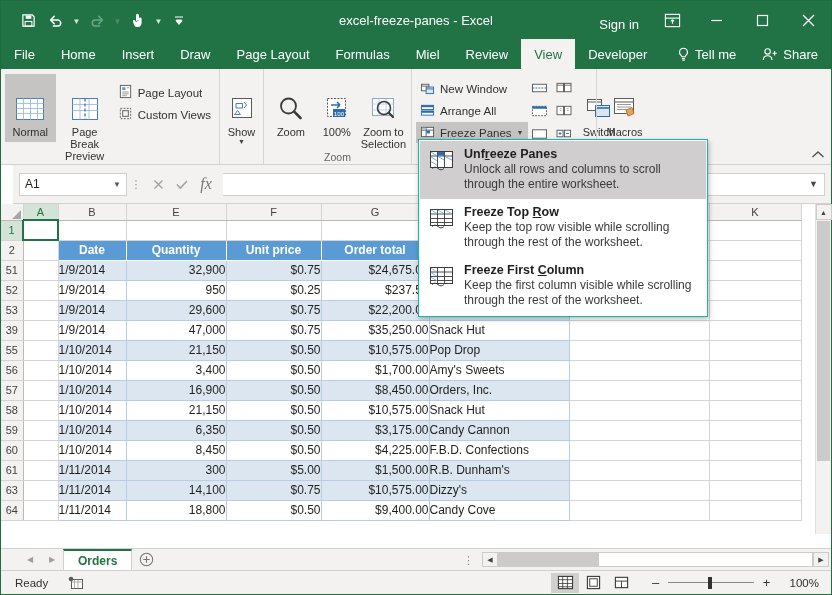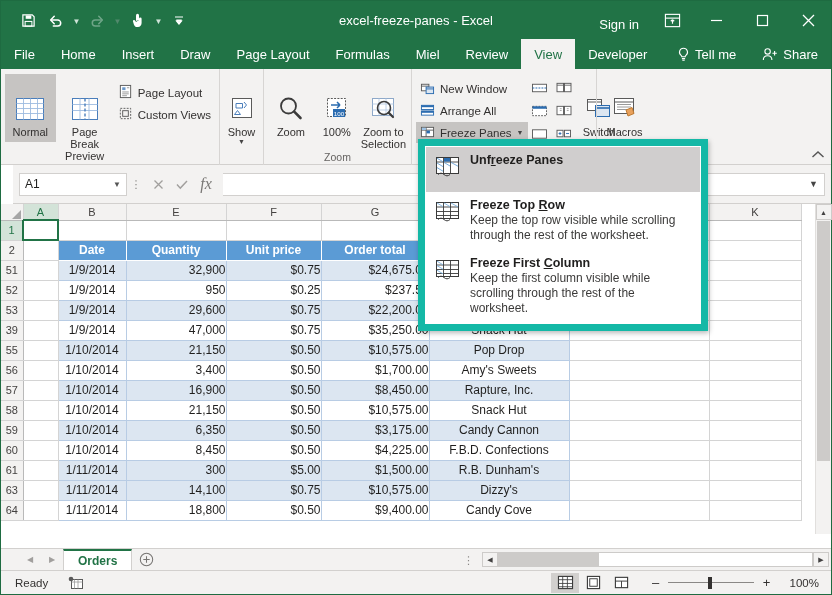--- a/index.html
+++ b/index.html
@@ -125,21 +125,21 @@
   .ribbon-collapse {
     position: absolute; right: 6px; bottom: 3px;
     color: #555; font-size: 11px;
   }
 
   
   .fp-menu {
     position: absolute; left: 417px; top: 138px;
     width: 290px;
     background: #ffffff;
-    border: 7px solid #14b8a6;
+    border: 1px solid #14b8a6;
     box-shadow: 1px 2px 5px rgba(0,0,0,.28);
     z-index: 50;
     padding: 1px;
   }
   .fp-item { display: flex; padding: 6px 6px 7px 8px; }
   .fp-item.hl { background: #d0cece; }
   .fp-ic { width: 36px; flex: 0 0 36px; padding-top: 2px; }
   .fp-txt { flex: 1; }
   .fp-title { font-size: 12.5px; font-weight: bold; color: #201f1e; margin-bottom: 1px; }
   .fp-title u { text-decoration: underline; }
@@ -208,21 +208,21 @@
     overflow: hidden; white-space: nowrap;
   }
   .cell.hdr {
     background: #5b9bd5; color: #ffffff; font-weight: bold;
     text-align: center; border-right: 1px solid #ffffff;
     border-bottom: 1px solid #ffffff;
   }
   .cell.band { background: #dce6f1; }
   .cell.tbl { border-right: 1px solid #b8cce4; border-bottom: 1px solid #b8cce4; }
   .r { text-align: right; }
-  .c { text-align: center; }
+  .c { }
   .cell.selcell {
     border: 2px solid #217346;
     background: #ffffff;
   }
 
   
   .vscroll {
     position: absolute; right: 0; top: 203px; bottom: 60px; width: 16px;
     background: #f3f2f1; border-left: 1px solid #e1dfdd;
     display: flex; flex-direction: column; align-items: center;
@@ -758,21 +758,21 @@
         <td class="cell"></td>
         <td class="cell"></td>
       </tr>
       <tr>
         <td class="rowhead">57</td>
         <td class="cell"></td>
         <td class="cell tbl band c">1/10/2014</td>
         <td class="cell tbl band r">16,900</td>
         <td class="cell tbl band r">$0.50</td>
         <td class="cell tbl band r">$8,450.00</td>
-        <td class="cell tbl band c">Rapture, Inc.</td>
+        <td class="cell tbl band c">Orders, Inc.</td>
         <td class="cell"></td>
         <td class="cell"></td>
       </tr>
       <tr>
         <td class="rowhead">58</td>
         <td class="cell"></td>
         <td class="cell tbl c">1/10/2014</td>
         <td class="cell tbl r">21,150</td>
         <td class="cell tbl r">$0.50</td>
         <td class="cell tbl r">$10,575.00</td>
@@ -915,20 +915,21 @@
         <svg width="30" height="26" viewBox="0 0 30 26">
             <rect x="2.5" y="2.5" width="22" height="16" fill="#fff" stroke="#3b3b3b" stroke-width="1"></rect>
             <path d="M2.5 7h22M9.5 2.5v16M16.5 2.5v16" stroke="#3b3b3b" stroke-width=".9"></path>
             <rect x="10" y="3" width="6" height="3.6" fill="#2b6cb0"></rect>
             <path d="M3 3.2 9 6.7M10 7.4l6 3.6M17 7.4l7 3.8M3 8 9 11.6M3 12.6l6 3.6" stroke="#6aa3d8" stroke-width=".9"></path>
             <path d="M4 19.5c2-1.8 4-1.8 6 0s4 1.8 6 0" fill="none" stroke="#3b3b3b" stroke-width="1"></path>
           </svg>
       </div>
       <div class="fp-txt">
         <div class="fp-title"><span>Unf</span><u>r</u><span>eeze Panes</span></div>
+        <div class="fp-desc">Unlock all rows and columns to scroll through the entire worksheet.</div>
       </div>
     </div>
 
     <div class="fp-item">
       <div class="fp-ic">
         <svg width="30" height="26" viewBox="0 0 30 26">
             <rect x="2.5" y="2.5" width="22" height="16" fill="#fff" stroke="#3b3b3b" stroke-width="1"></rect>
             <path d="M2.5 7h22M2.5 11.5h22M2.5 15.5h22M9.5 2.5v16M16.5 2.5v16" stroke="#3b3b3b" stroke-width=".9"></path>
             <path d="M3 3 9 6.6M10 3 16 6.6M17 3l7 3.8" stroke="#7eb3e0" stroke-width=".9"></path>
             <path d="M4 19.5c2-1.8 4-1.8 6 0s4 1.8 6 0" fill="none" stroke="#3b3b3b" stroke-width="1"></path>

